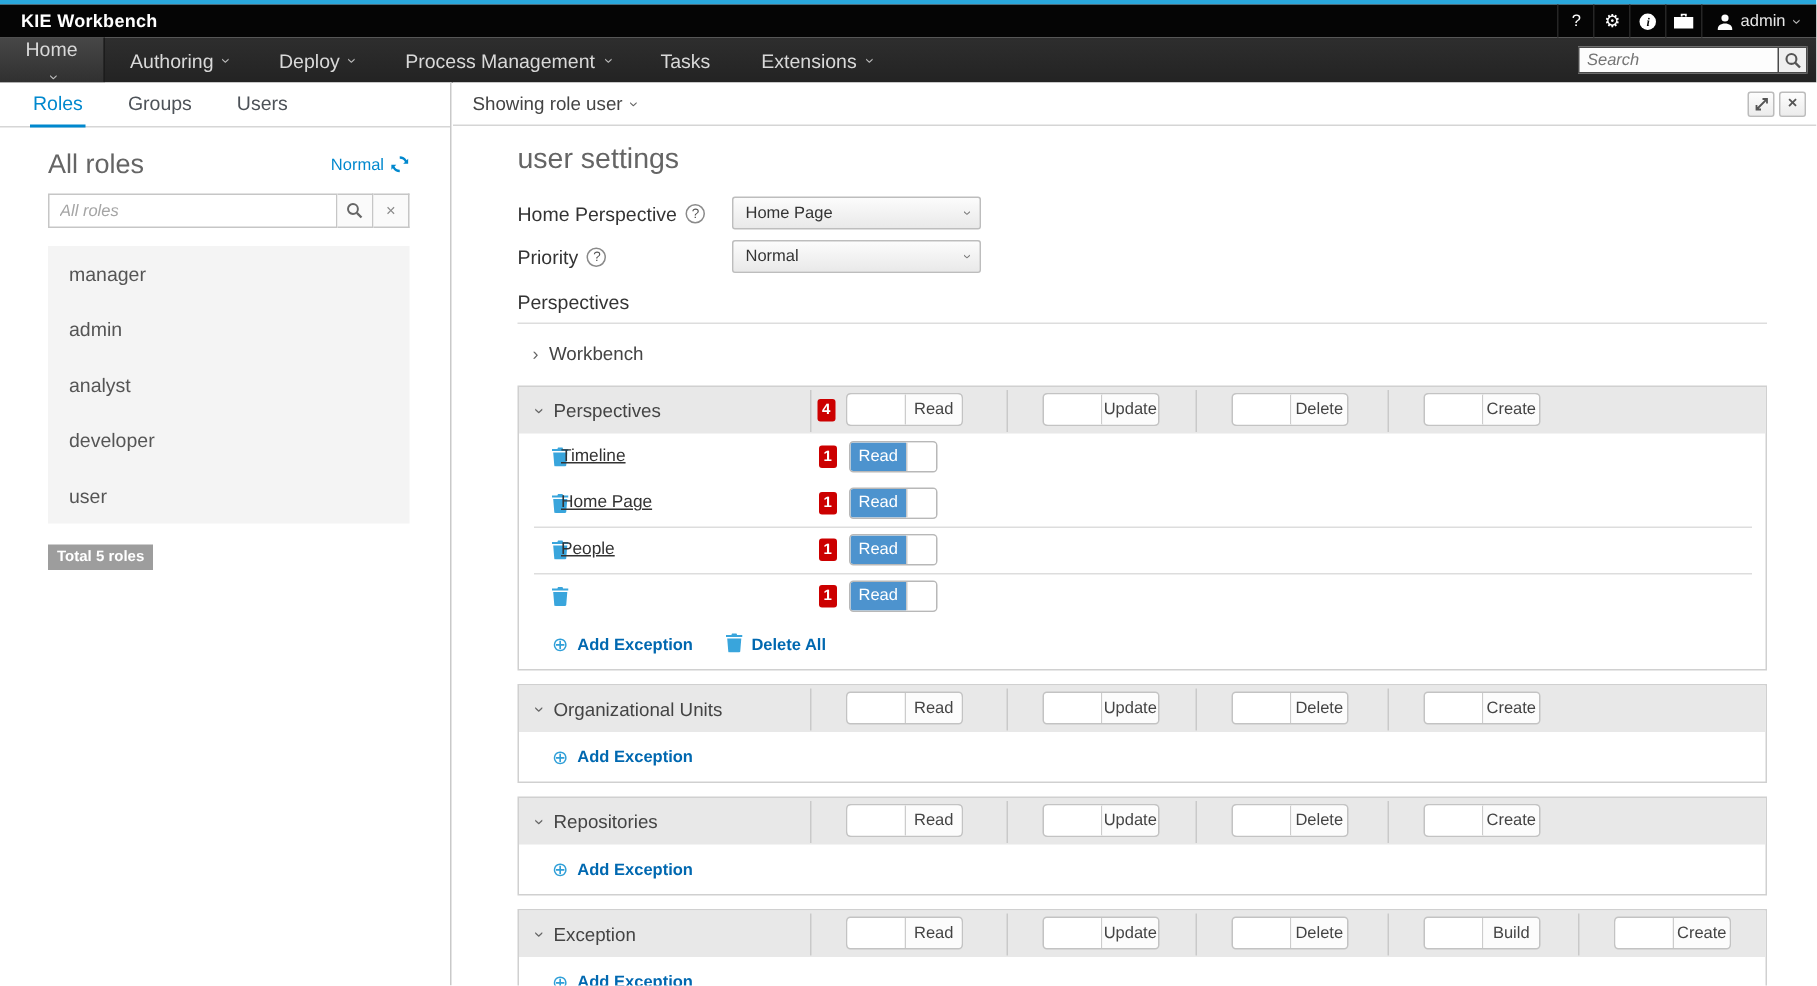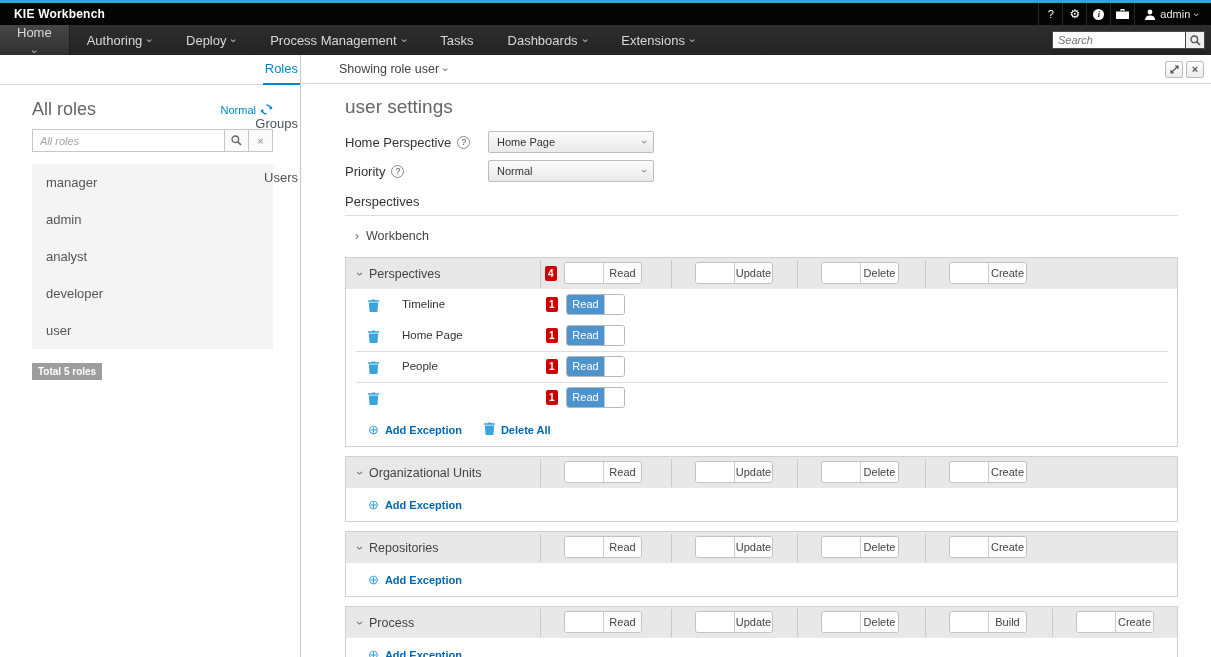--- a/index.html
+++ b/index.html
@@ -26,43 +26,43 @@
   .caret { display:inline-block; transform:rotate(90deg); font-size:11px; line-height:1; color:#bdbdbd; }
   .nav-search { margin-left:auto; display:flex; align-items:center; padding-right:6px; gap:0; }
   .nav-search input { width:134px; height:18px; border:1px solid #4a4a4a; background:#fdfdfd;
     font-size:11px; font-style:italic; color:#333; padding:0 5px; outline:none; }
   .nav-search .search-btn { width:19px; height:18px; border:1px solid #4a4a4a; border-left:none;
     background:#efefef; display:flex; align-items:center; justify-content:center; cursor:pointer; }
 
   
   .sidebar { position:absolute; left:0; top:55px; bottom:0; width:301px; background:#fff;
     border-right:1px solid #c9c9c9; }
-  .side-tabs { height:30px; border-bottom:1px solid #d6d6d6; display:flex; align-items:flex-end;
-    padding-left:20px; gap:26px;flex-direction:column; }
+  .side-tabs { height:30px; border-bottom:1px solid #d6d6d6; display:flex; 
+    padding-left:20px; gap:26px; }
   .side-tab { font-size:13px; color:#4d5258; padding:6px 2px 7px; cursor:pointer; }
   .side-tab.active { color:#0088ce; border-bottom:2px solid #0088ce; margin-bottom:-1px; }
   .side-body { padding:14px 27px 0 32px; }
   .side-head-row { display:flex; align-items:center; justify-content:space-between; }
   .side-heading { font-size:18px; color:#656565; font-weight:normal; }
   .refresh-link { font-size:11px; color:#0088ce; display:flex; align-items:center; gap:4px; cursor:pointer; }
   .side-search { display:flex; margin-top:9px; }
   .side-search input { flex:1; height:23px; border:1px solid #c6c6c6; padding:0 7px;
     font-size:11px; font-style:italic; color:#555; outline:none; }
   .side-search input::placeholder { color:#a5a5a5; font-style:italic; }
   .side-search .sbtn { width:24px; height:23px; border:1px solid #c6c6c6; border-left:none;
     background:#fafafa; display:flex; align-items:center; justify-content:center; cursor:pointer;
     color:#8a8a8a; font-size:11px; }
   .roles-list { margin-top:12px; background:#f4f4f4; }
   .role-item { height:37px; line-height:37px; padding-left:14px; font-size:13px; color:#555; cursor:pointer; }
   .total-badge { display:inline-block; margin-top:14px; background:#9d9d9d; color:#fff;
     font-size:10px; font-weight:bold; padding:3px 6px; }
 
   
   .main { position:absolute; left:302px; top:55px; right:0; bottom:0; background:#fff; }
-  .panel-header { height:29px; border-bottom:1px solid #d5d5d5; display:flex; align-items:center;padding-left:24px; }
+  .panel-header { height:29px; border-bottom:1px solid #d5d5d5; display:flex; align-items:center; }
   .panel-title { font-size:12.5px; color:#444; padding-left:13px; display:flex; align-items:center; gap:5px; }
   .panel-title .caret { color:#666; }
   .panel-btns { margin-left:auto; margin-right:7px; display:flex; gap:3px; }
   .panel-btn { width:18px; height:17px; border:1px solid #bcbcbc; border-radius:2px;
     background:linear-gradient(#fdfdfd,#ececec); display:flex; align-items:center; justify-content:center;
     cursor:pointer; color:#555; font-size:11px; line-height:1; }
   .content { padding:12px 33px 0 43px; }
   .page-title { font-size:19px; color:#656565; font-weight:normal; }
   .form-row { display:flex; align-items:center; margin-top:7px; }
   .form-row:first-of-type { margin-top:13px; }
@@ -91,21 +91,21 @@
   .tg .handle { width:39px; background:#fff; border-right:1px solid #ccc; border-radius:3px 0 0 3px; }
   .tg .lbl { flex:1; font-size:11px; line-height:20px; text-align:center; color:#444; background:#fcfcfc; border-radius:0 3px 3px 0; }
   .pos0{left:218px}.pos1{left:349px}.pos2{left:475px}.pos3{left:603px}.pos4{left:730px}
   .count-badge { min-width:10px; height:15px; padding:0 3px; background:#c00; color:#fff;
     font-size:10px; font-weight:bold; line-height:15px; text-align:center; border-radius:2px; display:inline-block; }
   .tg .count-badge { position:absolute; left:-20px; top:3px; }
 
   .exc-row { height:31px; position:relative; }
   .exc-row.sep::before { content:''; position:absolute; left:10px; right:9px; top:0; height:1px; background:#ddd; }
   .exc-trash { position:absolute; left:22px; top:9px; cursor:pointer; }
-  .exc-name { position:absolute; left:56px; top:0; line-height:31px; font-size:11.5px; color:#333; }
+  .exc-name { position:absolute; left:28px; top:0; line-height:31px; font-size:11.5px; color:#333;text-decoration:underline; }
   .exc-row .count-badge { position:absolute; left:200px; top:8px; }
   .switch-on { position:absolute; left:220px; top:5px; width:59px; height:21px;
     border:1px solid #b8b8b8; border-radius:3px; overflow:hidden; display:flex; cursor:pointer; }
   .switch-on .on { width:37px; background:#4d93ce; color:#fff; font-size:11px; line-height:19px; text-align:center; }
   .switch-on .handle { flex:1; background:#fff; border-left:1px solid #c9c9c9; }
 
   .action-row { height:33px; display:flex; align-items:center; gap:22px; padding-left:22px; }
   .action-link { display:flex; align-items:center; gap:6px; font-size:11px; font-weight:bold;
     color:#0068b0; cursor:pointer; }
   .plus-glyph { color:#2f9fd8; font-size:13px; font-weight:normal; line-height:1; }
@@ -154,24 +154,20 @@
       <div class="nav-item">
         <span>Deploy</span>
         <span class="caret">›</span>
       </div>
       <div class="nav-item">
         <span>Process Management</span>
         <span class="caret">›</span>
       </div>
       <div class="nav-item">
         <span>Tasks</span>
-      </div>
-      <div class="nav-item">
-        <span>Dashboards</span>
-        <span class="caret">›</span>
       </div>
       <div class="nav-item">
         <span>Extensions</span>
         <span class="caret">›</span>
       </div>
     </div>
   <div class="nav-search">
     <input placeholder="Search" style="">
     <div class="search-btn">
       <svg width="11" height="11" viewBox="0 0 11 11">
@@ -409,21 +405,21 @@
             <span class="action-link">
               <span class="plus-glyph">⊕</span>
               <span>Add Exception</span>
             </span>
           </div>
         </div>
         <div class="section">
           <div class="section-header">
             <span class="section-name">
               <span class="chev-down">›</span>
-              <span>Process</span>
+              <span>Exception</span>
             </span>
             <div class="tg pos0">
               <span class="handle"></span>
               <span class="lbl">Read</span>
             </div>
             <div class="tg pos1">
               <span class="handle"></span>
               <span class="lbl">Update</span>
             </div>
             <div class="tg pos2">

